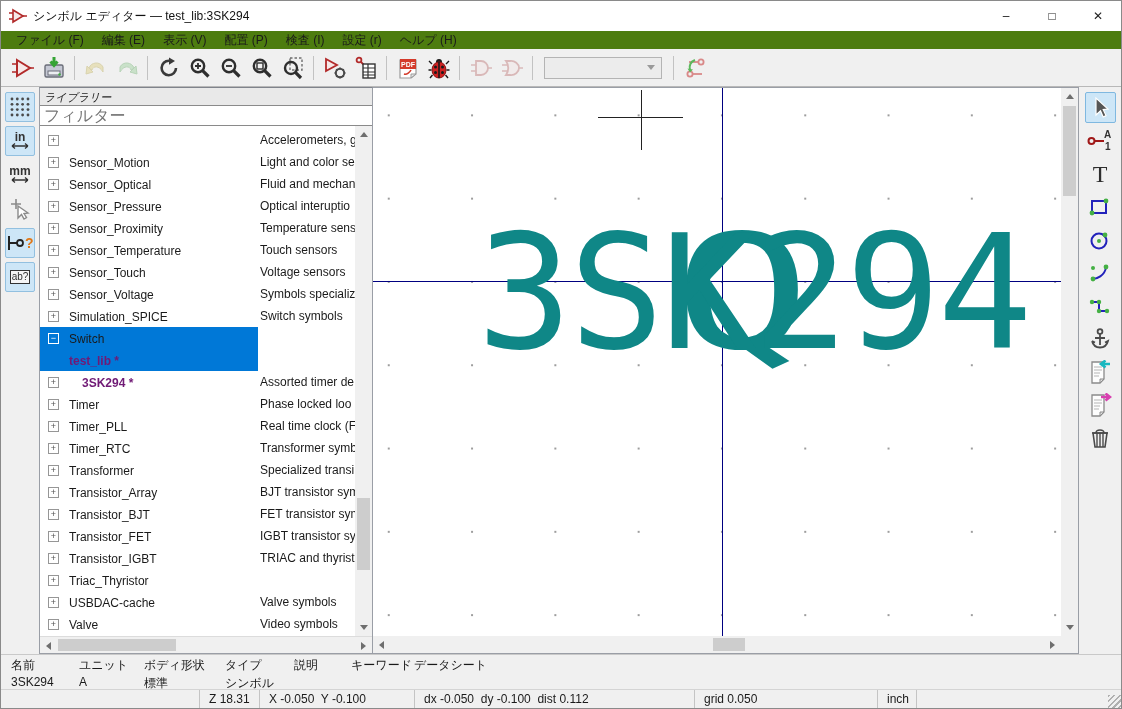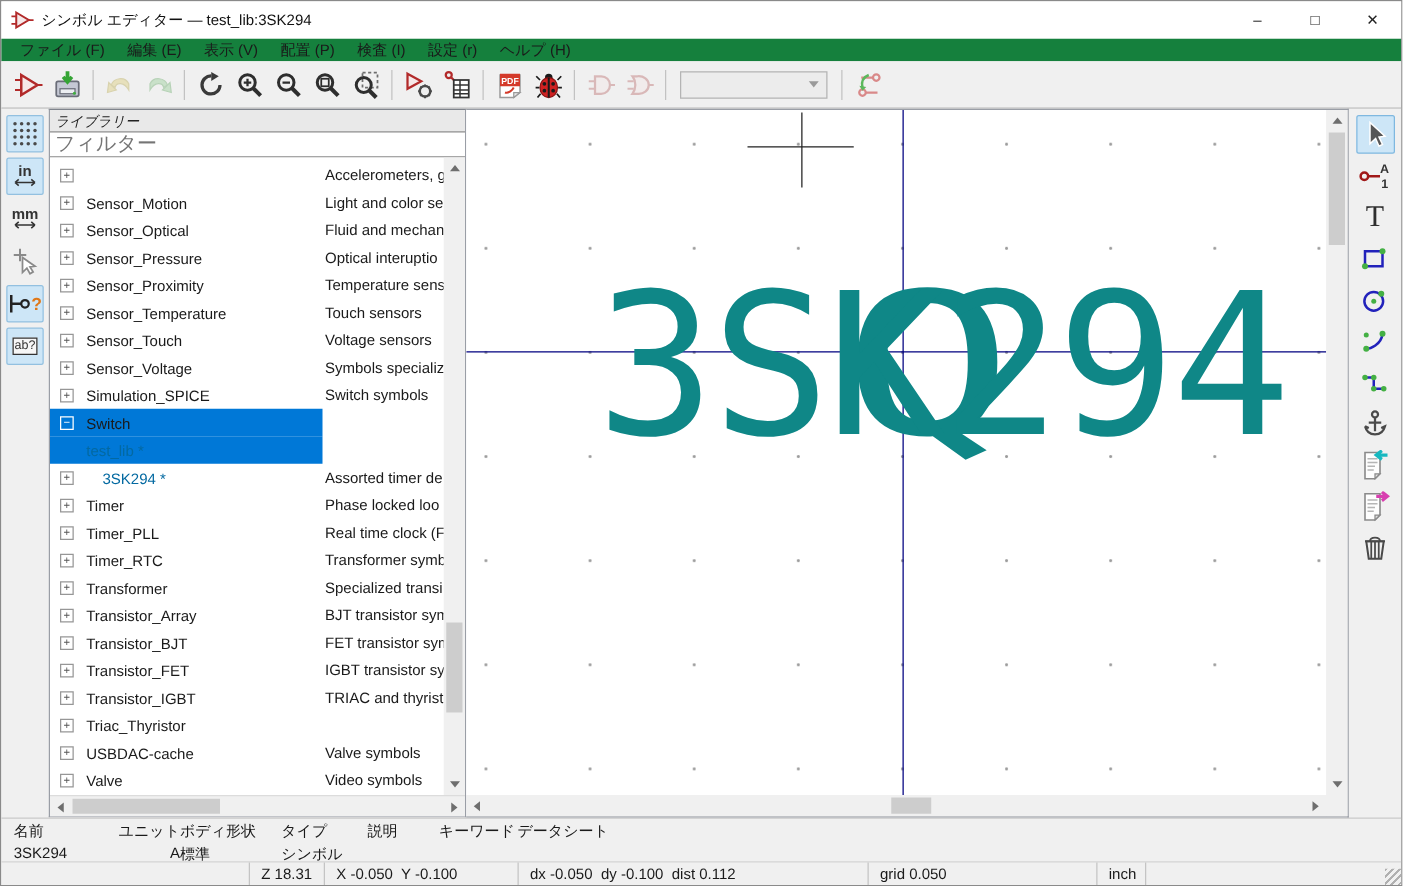--- a/index.html
+++ b/index.html
@@ -8,21 +8,21 @@
   .window { width:1122px; height:709px; border:1px solid #8a8a8a; background:#f0f0f0; display:flex; flex-direction:column; overflow:hidden; }
 
   
   .titlebar { height:30px; background:#ffffff; display:flex; align-items:center; flex:none; }
   .app-icon { width:18px; height:16px; margin:0 6px 0 8px; }
   .title-text { font-size:12px; color:#111; }
   .win-controls { margin-left:auto; display:flex; height:30px; }
   .win-btn { width:46px; height:30px; display:flex; align-items:center; justify-content:center; font-size:12px; color:#222; }
 
   
-  .menubar { height:18px; background:#15803d; display:flex; align-items:center; padding-left:6px; flex:none; }
+  .menubar { height:18px; background:#4d7c0f; display:flex; align-items:center; padding-left:6px; flex:none; }
   .menu-item { padding:1px 9px; font-size:12px; color:#1a1a1a; white-space:pre; }
 
   
   .toolbar { height:38px; background:#f0f0f0; border-bottom:1px solid #b8b8b8; display:flex; align-items:center; padding-left:6px; flex:none; }
   .tbtn { width:31px; height:31px; display:flex; align-items:center; justify-content:center; border-radius:2px; flex:none; }
   .tsep { width:1px; height:24px; background:#c2c2c2; margin:0 5px; flex:none; }
   .dim { opacity:.38; }
   .combo { width:118px; height:22px; background:#ececec; border:1px solid #b4b4b4; display:flex; align-items:center; justify-content:flex-end; padding-right:6px; margin:0 6px; }
   .combo .chev { width:0; height:0; border-left:4px solid transparent; border-right:4px solid transparent; border-top:5px solid #9a9a9a; }
 
@@ -39,21 +39,21 @@
   .library-panel { width:334px; flex:none; display:flex; flex-direction:column; border:1px solid #9a9ea6; border-top-color:#80848c; background:#fff; }
   .panel-header { height:17px; background:#e9e9e9; font-size:11px; padding:2px 0 0 4px; color:#222; flex:none;font-style:italic; }
   .filter-input { height:21px; flex:none; border:1px solid #8a8a8a; border-left:none; border-right:none; font-size:16px; padding:2px 4px; outline:none; font-family:inherit; width:100%; }
   .lib-list { flex:1; position:relative; overflow:hidden; background:#fff; padding-top:3px; }
   .lib-rows { position:absolute; inset:3px 17px 0 0; overflow:hidden; }
   .lib-row { height:22px; display:flex; align-items:center; position:relative; }
   .sel-bg { position:absolute; left:0; top:0; width:218px; height:22px; background:var(--accent); }
   .expander { width:11px; height:11px; border:1px solid #969696; background:#fff; margin-left:8px; flex:none; position:relative; z-index:1; font-size:9px; line-height:9px; text-align:center; color:#555; }
   .lib-row.selected .expander { border-color:#fff; background:var(--accent); color:#fff; }
   .lib-name { margin-left:10px; z-index:1; white-space:nowrap;margin-top:45px; }
-  .lib-row.selected .lib-name { color:#0369a1; font-weight:normal; }
+  .lib-row.selected .lib-name { color:#701a75; font-weight:bold; }
   .lib-row.child .lib-name { margin-left:42px; }
   .lib-desc { position:absolute; left:220px; right:0; white-space:nowrap; overflow:hidden; z-index:1; }
   
   .sb { background:#f0f0f0; position:absolute; }
   .sb-v { top:0; right:0; bottom:0; width:17px; }
   .sb-h { height:17px; flex:none; position:relative; background:#f0f0f0; border-top:1px solid #dcdcdc; }
   .sb-arrow { position:absolute; width:17px; height:17px; display:flex; align-items:center; justify-content:center; }
   .tri-up    { width:0;height:0;border-left:4px solid transparent;border-right:4px solid transparent;border-bottom:5px solid #6e6e6e; }
   .tri-down  { width:0;height:0;border-left:4px solid transparent;border-right:4px solid transparent;border-top:5px solid #6e6e6e; }
   .tri-left  { width:0;height:0;border-top:4px solid transparent;border-bottom:4px solid transparent;border-right:5px solid #6e6e6e; }
@@ -558,21 +558,21 @@
         </svg>
       </div>
     </div>
   </div>
 
   <div class="info-bar" id="info-bar">
       <div class="info-col" style="width: 68px;">
         <div class="info-label">名前</div>
         <div class="info-value">3SK294</div>
       </div>
-      <div class="info-col" style="width: 65px; text-align: right;">
+      <div class="info-col" style="width: 65px;">
         <div class="info-label">ユニット</div>
         <div class="info-value">A</div>
       </div>
       <div class="info-col" style="width: 81px;">
         <div class="info-label">ボディ形状</div>
         <div class="info-value">標準</div>
       </div>
       <div class="info-col" style="width: 69px;">
         <div class="info-label">タイプ</div>
         <div class="info-value">シンボル</div>

